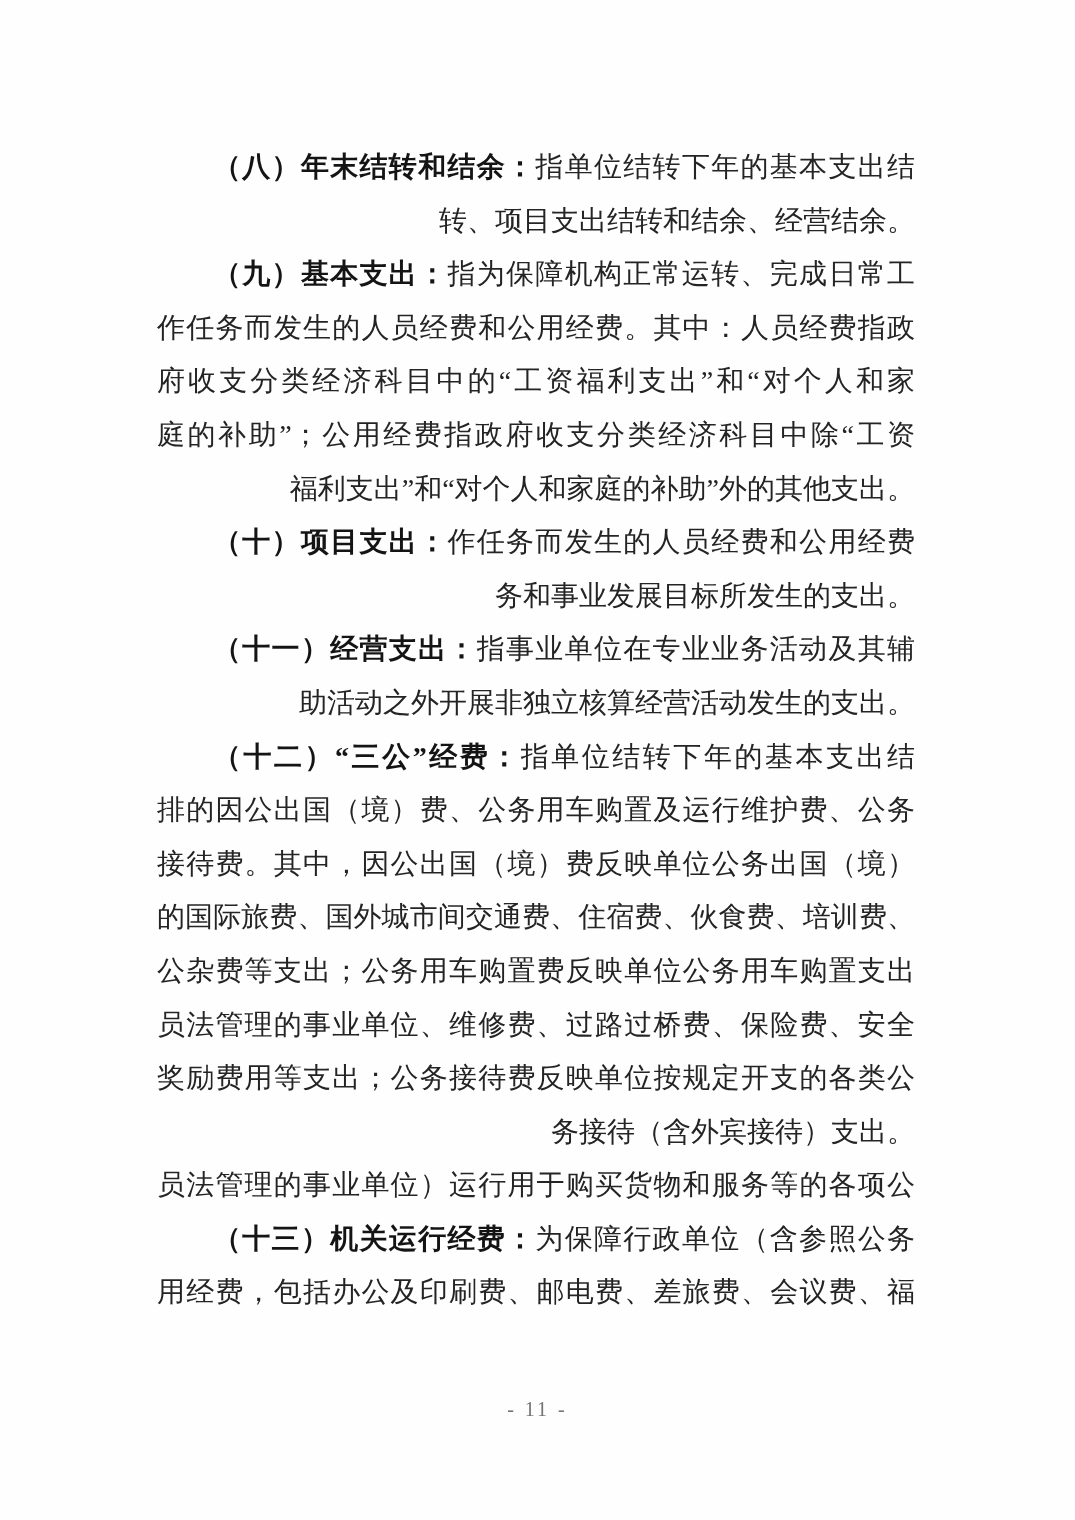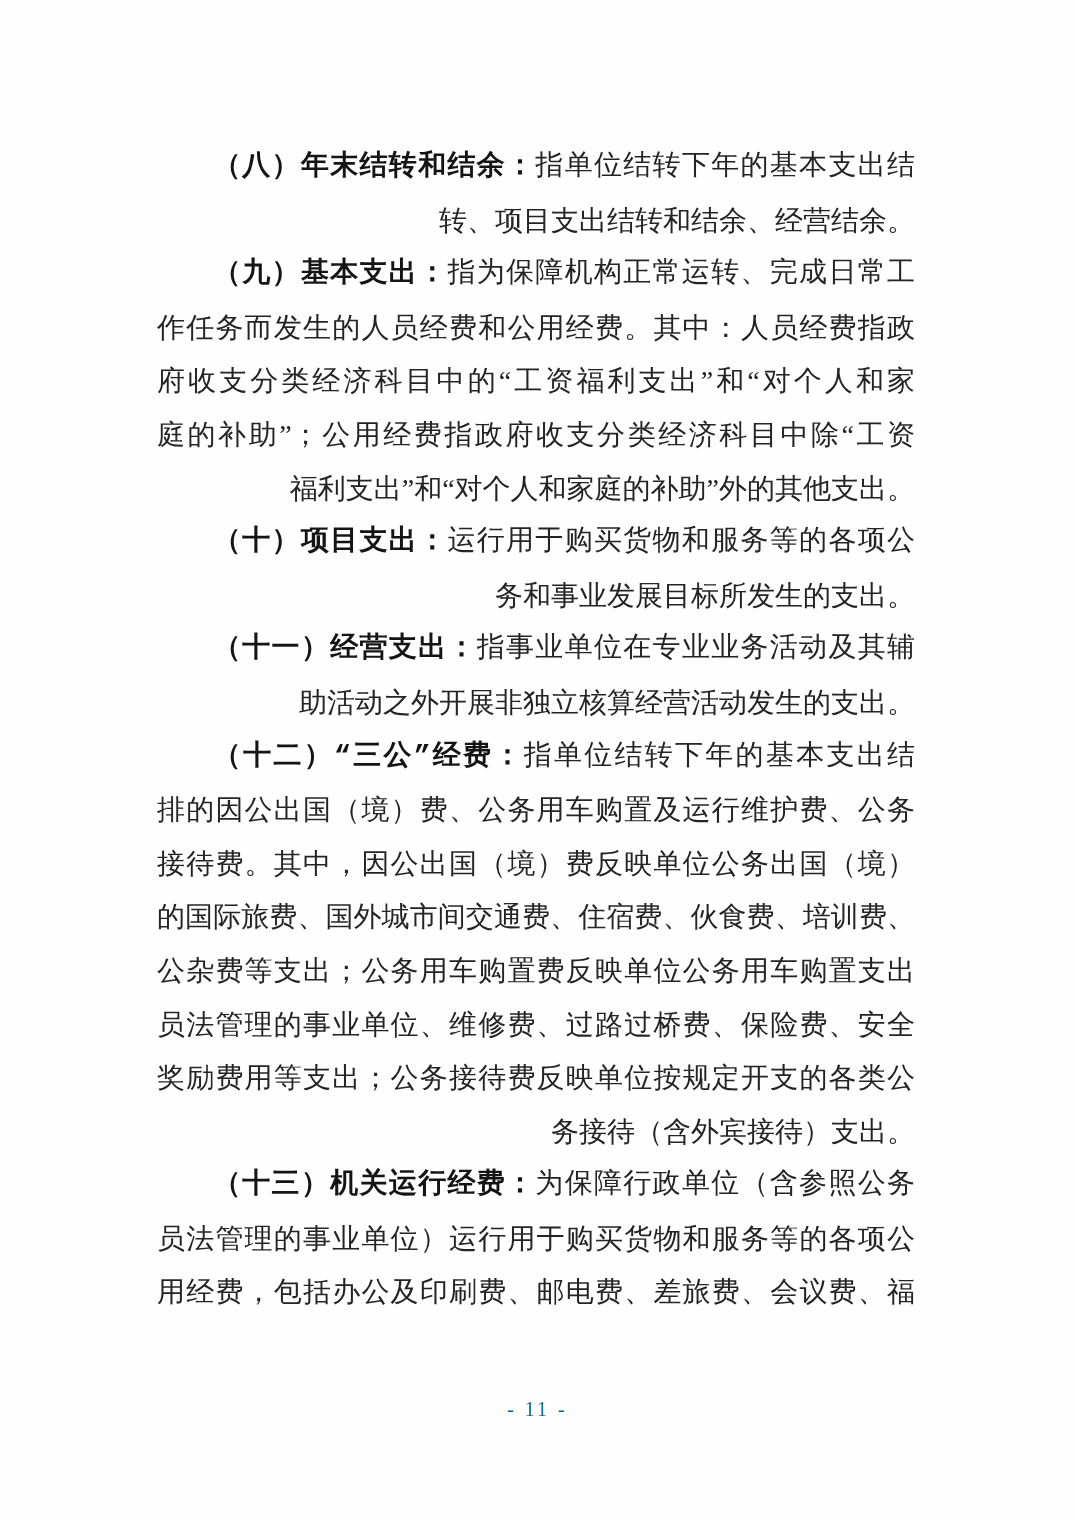--- a/index.html
+++ b/index.html
@@ -33,64 +33,63 @@
     text-align: right;
     text-rendering: optimizeLegibility;
   }
   .line.just {
     text-align: justify;
     text-align-last: justify;
     text-justify: inter-character;
   }
   .line.indent {
     text-indent: 56px;
-    font-family: Liberation Mono, monospace;
   }
   .seg { font-weight: normal; }
   .seg.bold {
     font-weight: bold;
     color: #141414;
   }
   .page-footer {
     position: absolute;
     top: 1398px;
     left: 0;
     width: 100%;
     text-align: center;
   }
   .page-number {
     font-size: 20px;
-    color: #0369a1;
+    color: #737373;
     letter-spacing: 3px;
   }
 </style>
 </head>
 <body>
 
 <div class="page">
   <main class="doc-body">
       <div class="line indent just"><span class="seg bold">（八）年末结转和结余：</span><span class="seg">指单位结转下年的基本支出结</span></div>
       <div class="line"><span class="seg">转、项目支出结转和结余、经营结余。</span></div>
       <div class="line indent just"><span class="seg bold">（九）基本支出：</span><span class="seg">指为保障机构正常运转、完成日常工</span></div>
       <div class="line just"><span class="seg">作任务而发生的人员经费和公用经费。其中：人员经费指政</span></div>
       <div class="line just"><span class="seg">府收支分类经济科目中的“工资福利支出”和“对个人和家</span></div>
       <div class="line just"><span class="seg">庭的补助”；公用经费指政府收支分类经济科目中除“工资</span></div>
       <div class="line"><span class="seg">福利支出”和“对个人和家庭的补助”外的其他支出。</span></div>
-      <div class="line indent just"><span class="seg bold">（十）项目支出：</span><span class="seg">运行用于购买货物和服务等的各项公</span></div>
+      <div class="line indent just"><span class="seg bold">（十）项目支出：</span><span class="seg">作任务而发生的人员经费和公用经费</span></div>
       <div class="line"><span class="seg">务和事业发展目标所发生的支出。</span></div>
       <div class="line indent just"><span class="seg bold">（十一）经营支出：</span><span class="seg">指事业单位在专业业务活动及其辅</span></div>
       <div class="line"><span class="seg">助活动之外开展非独立核算经营活动发生的支出。</span></div>
       <div class="line indent just"><span class="seg bold">（十二）“三公”经费：</span><span class="seg">指单位结转下年的基本支出结</span></div>
       <div class="line just"><span class="seg">排的因公出国（境）费、公务用车购置及运行维护费、公务</span></div>
       <div class="line just"><span class="seg">接待费。其中，因公出国（境）费反映单位公务出国（境）</span></div>
       <div class="line just"><span class="seg">的国际旅费、国外城市间交通费、住宿费、伙食费、培训费、</span></div>
       <div class="line just"><span class="seg">公杂费等支出；公务用车购置费反映单位公务用车购置支出</span></div>
       <div class="line just"><span class="seg">员法管理的事业单位、维修费、过路过桥费、保险费、安全</span></div>
       <div class="line just"><span class="seg">奖励费用等支出；公务接待费反映单位按规定开支的各类公</span></div>
       <div class="line"><span class="seg">务接待（含外宾接待）支出。</span></div>
+      <div class="line just"><span class="seg">员法管理的事业单位）运行用于购买货物和服务等的各项公</span></div>
       <div class="line indent just"><span class="seg bold">（十三）机关运行经费：</span><span class="seg">为保障行政单位（含参照公务</span></div>
-      <div class="line just"><span class="seg">员法管理的事业单位）运行用于购买货物和服务等的各项公</span></div>
       <div class="line just"><span class="seg">用经费，包括办公及印刷费、邮电费、差旅费、会议费、福</span></div>
     </main>
   <footer class="page-footer">
     <span class="page-number">- 11 -</span>
   </footer>
 </div>
 
 </body></html>

